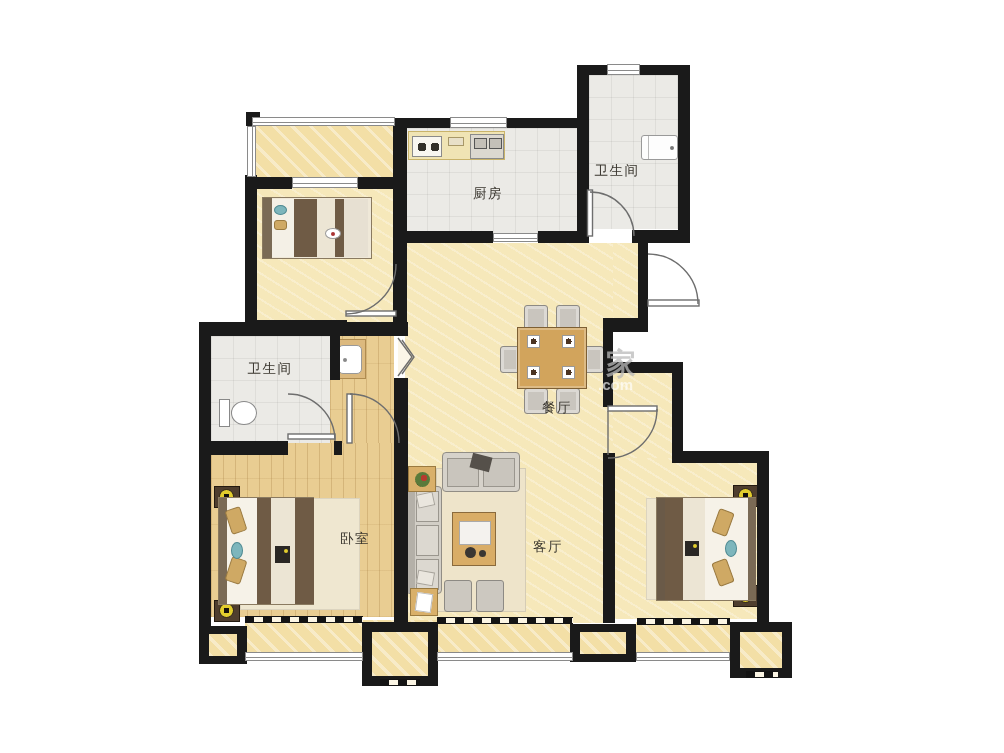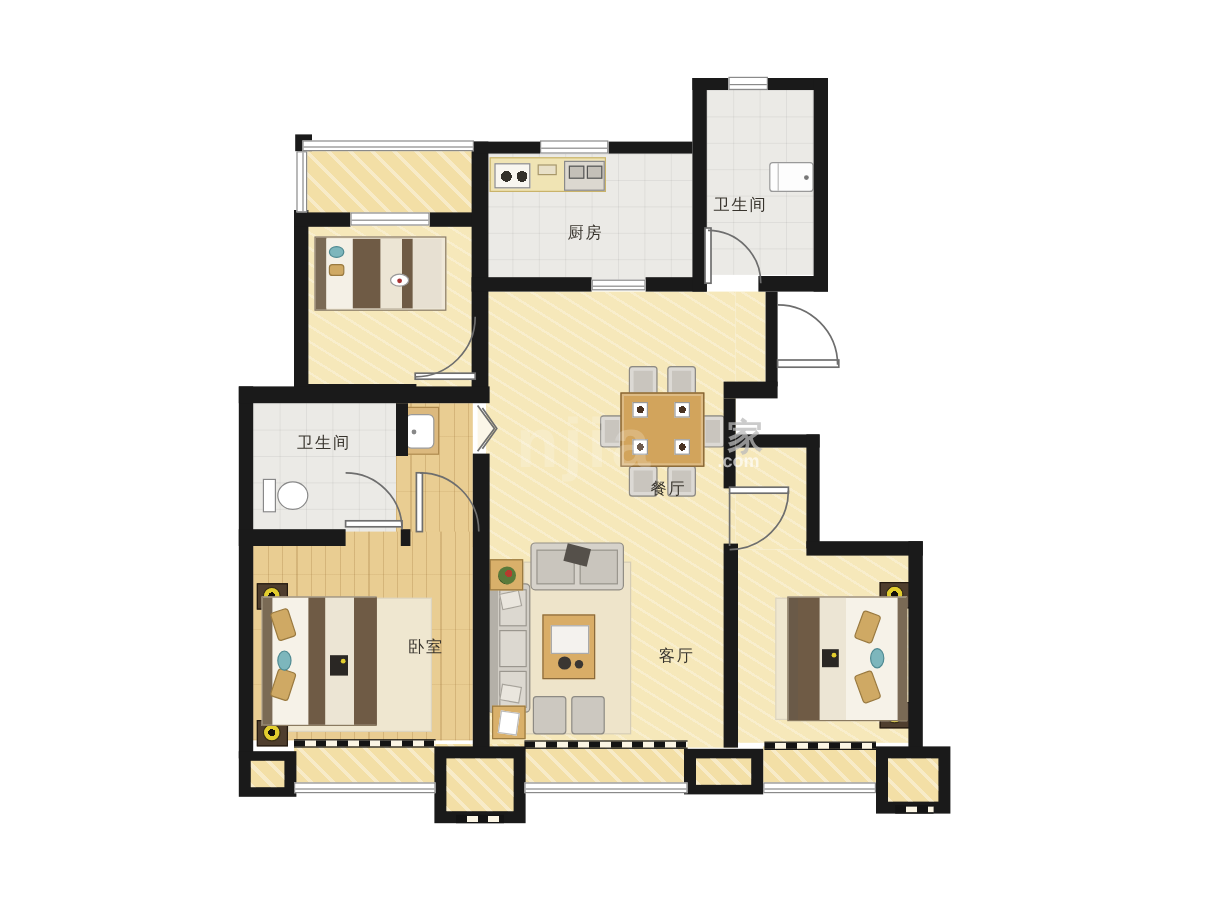--- a/index.html
+++ b/index.html
@@ -251,20 +251,19 @@
 
       <path d="M 398,338 L 412,357 L 398,376" fill="#fbf6e8"></path>
       <path d="M 402,340 L 414,357 L 402,374"></path>
     </g>
   </svg>
 
   <div class="lbl" style="left:458px;top:185px;width:60px;">厨房</div>
   <div class="lbl" style="left:582px;top:162px;width:70px;">卫生间</div>
   <div class="lbl" style="left:235px;top:360px;width:70px;">卫生间</div>
   <div class="lbl" style="left:527px;top:399px;width:60px;">餐厅</div>
-  <div class="lbl" style="left:534px;top:538px;width:60px;">客厅</div>
+  <div class="lbl" style="left:518px;top:538px;width:60px;">客厅</div>
   <div class="lbl" style="left:325px;top:530px;width:60px;">卧室</div>
 
-  <div class="wm" style="left:430px;top:336px;width:200px;font-size:58px;color:rgba(255,255,255,0.20);letter-spacing:4px;">njia</div>
   <div class="wm" style="left:606px;top:344px;font-size:30px;color:rgba(185,185,185,0.75);">家</div>
   <div class="wm" style="left:598px;top:376px;font-size:15px;color:rgba(255,255,255,0.65);">.com</div>
 
 </div>
 
 </body></html>

